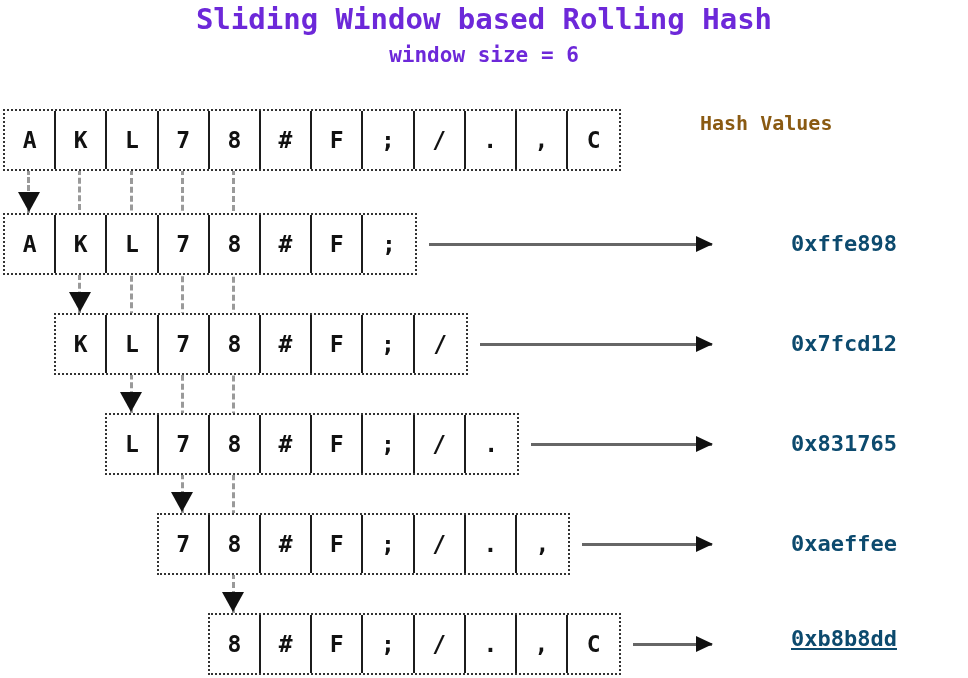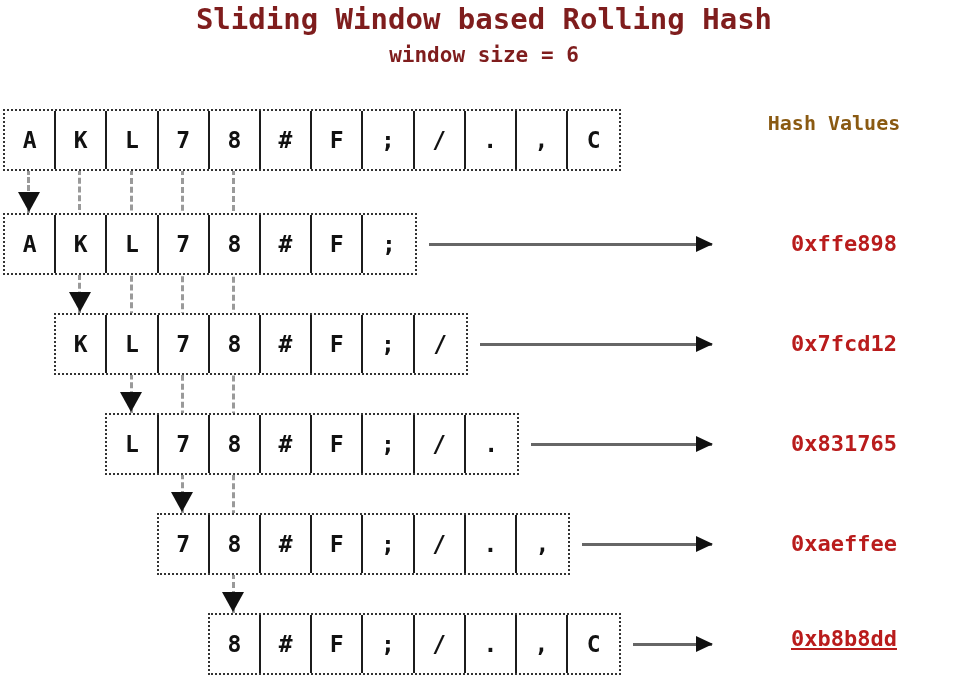--- a/index.html
+++ b/index.html
@@ -20,21 +20,21 @@
     width: 968px;
     height: 678px;
   }
 
   
   .title {
     position: absolute;
     left: 0;
     width: 968px;
     text-align: center;
-    color: #7f1d1d;
+    color: #6d28d9;
     font-weight: bold;
     letter-spacing: 0px;
   }
   #main-title {
     top: 2px;
     font-size: 29px;
     line-height: 34px;
   }
   #sub-title {
     top: 42px;
@@ -42,21 +42,21 @@
     line-height: 26px;
     font-weight: bold;
   }
 
   
   #hash-header {
     position: absolute;
     left: 700px;
     top: 108px;
     width: 268px;
-    text-align: center;
+    text-align: left;
     color: #8a5a12;
     font-weight: bold;
     font-size: 20px;
     line-height: 31px;
   }
   #hash-header div { white-space: nowrap; }
 
   
   .row {
     position: absolute;
@@ -117,21 +117,21 @@
     border-bottom: 8.5px solid transparent;
     border-left: 17px solid #111111;
   }
 
   
   .hashval {
     position: absolute;
     left: 720px;
     width: 248px;
     text-align: center;
-    color: #b91c1c;
+    color: #0c4a6e;
     font-weight: bold;
     font-size: 22px;
     line-height: 26px;
     z-index: 3;
   }
 </style>
 </head>
 <body>
 
 <div id="stage">

